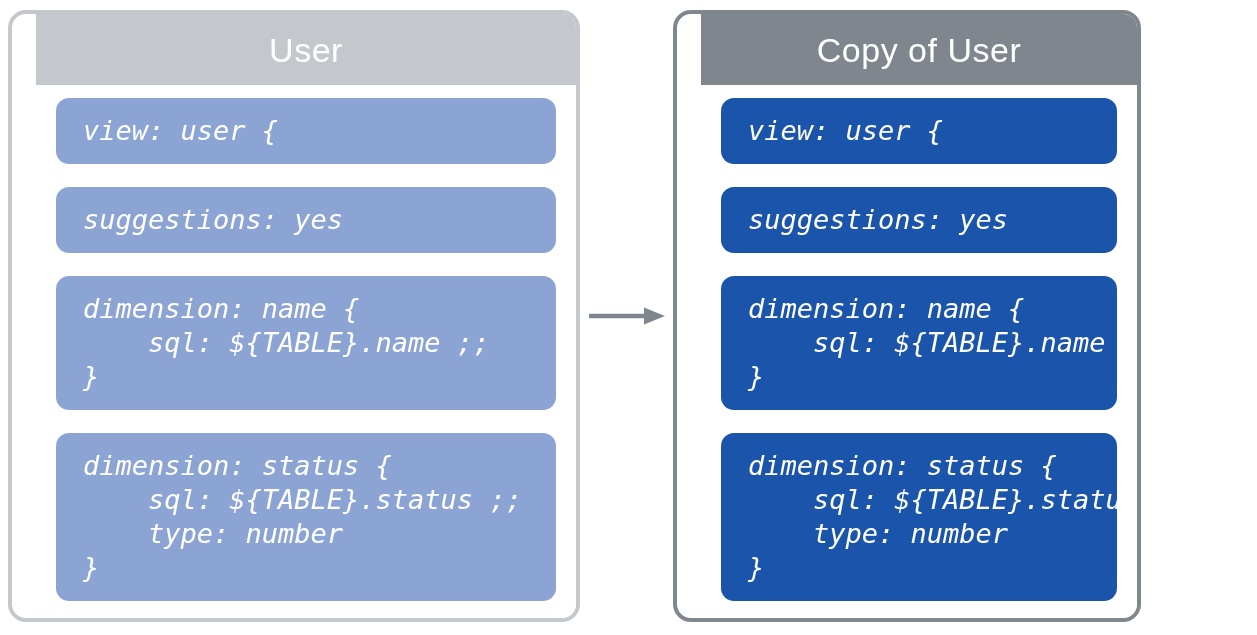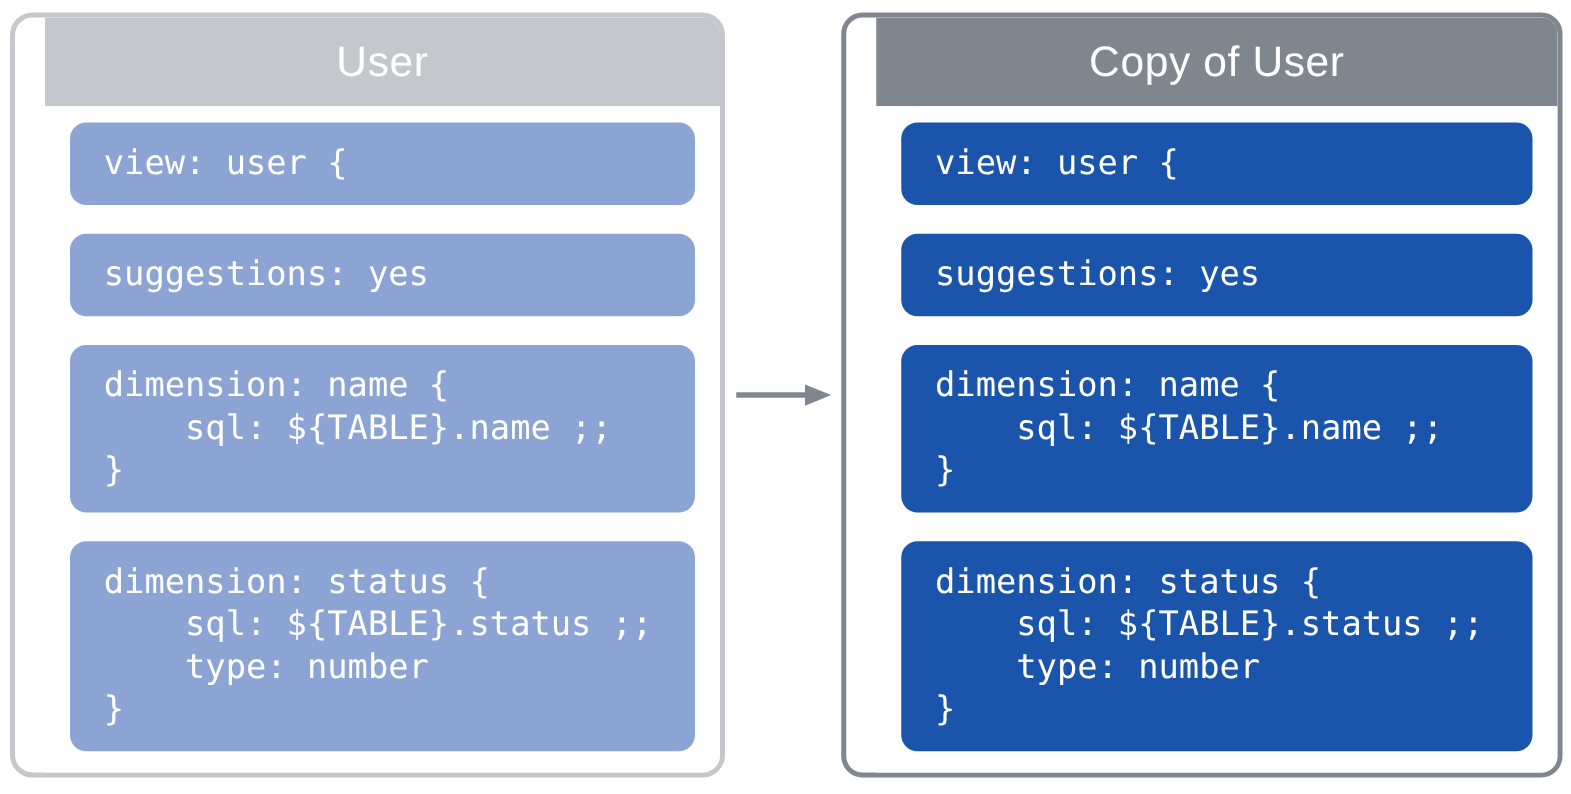--- a/index.html
+++ b/index.html
@@ -21,21 +21,21 @@
     box-sizing: border-box;
     border: 4px solid var(--border, #c4c8cc);
     border-radius: 18px;
     background: #ffffff;
     overflow: hidden;
     display: flex;
     flex-direction: column;
     padding-left: 24px;
   }
   .panel-left  { width: 572px; }
-  .panel-right { width: 577px; border-radius: 17px; }
+  .panel-right { width: 468px; }
   .panel-header {
     background: var(--header, #c4c8cc);
     height: 71px;
     flex: 0 0 auto;
     display: flex;
     align-items: center;
     justify-content: center;
   }
   .panel-title {
     color: #ffffff;
@@ -55,20 +55,21 @@
   .code-block {
     background: var(--block, #8ca4d4);
     border-radius: 13px;
     padding: 16px 14px 16px 27px;
     color: #ffffff;
     font-family: "DejaVu Sans Mono", monospace;
     font-size: 27px;
     line-height: 34px;
     white-space: pre;
     overflow: hidden;
+    font-style: italic;
   }
   .arrow-gap {
     width: 93px;
     flex: 0 0 auto;
     display: flex;
     align-items: center;
     justify-content: center;
   }
   .arrow-gap svg { display: block; }
 </style>

